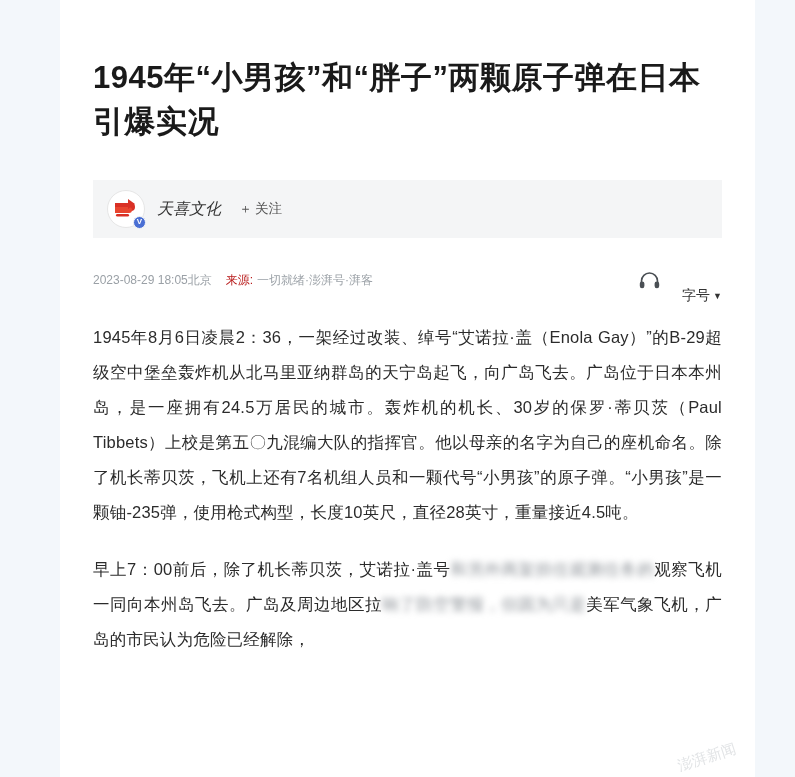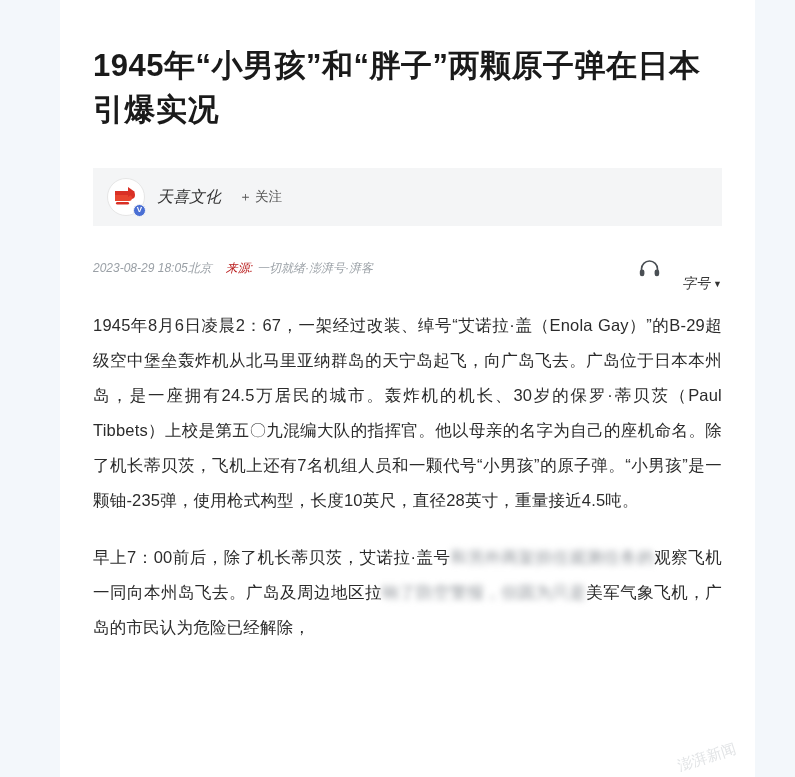--- a/index.html
+++ b/index.html
@@ -38,21 +38,21 @@
     background: #f3f7fb;
   }
   .content {
     position: absolute;
     left: 60px;
     top: 0;
     width: 695px;
     height: 618px;
     background: #ffffff;
     box-sizing: border-box;
-    padding: 0 33px;
+    padding: 12px 33px;
   }
   .article-title {
     margin: 0;
     padding-top: 44px;
     font-size: 31px;
     line-height: 44px;
     font-weight: bold;
     letter-spacing: 0.5px;
     color: #1a1a1a;
   }
@@ -122,21 +122,20 @@
     color: #555;
   }
   
   .meta-row {
     margin-top: 30px;
     display: flex;
     align-items: center;
     font-size: 12px;
     color: #9aa0a6;
     height: 24px;
-    font-style: italic;
   }
   .meta-date { white-space: nowrap; }
   .meta-loc { white-space: nowrap; }
   .meta-src-label { margin-left: 14px; white-space: nowrap; color: #b91c1c; }
   .meta-src { margin-left: 4px; white-space: nowrap; color: #9aa0a6; }
   .meta-spacer { flex: 1 1 auto; }
   .headphone-icon {
     display: inline-flex;
     align-items: center;
     margin-right: 22px;
@@ -230,20 +229,20 @@
           <rect x="15.6" y="9.6" width="4.6" height="6.6" rx="2.2" fill="#4a4f54"></rect>
         </svg>
       </span>
       <span class="fontsize-btn">
         <span>字号</span>
         <span class="fontsize-caret">▼</span>
       </span>
     </div>
 
     <div class="body-text">
-      <p>1945年8月6日凌晨2：67，一架经过改装、绰号“艾诺拉·盖（Enola Gay）”的B-29超级空中堡垒轰炸机从北马里亚纳群岛的天宁岛起飞，向广岛飞去。广岛位于日本本州岛，是一座拥有24.5万居民的城市。轰炸机的机长、30岁的保罗·蒂贝茨（Paul Tibbets）上校是第五〇九混编大队的指挥官。他以母亲的名字为自己的座机命名。除了机长蒂贝茨，飞机上还有7名机组人员和一颗代号“小男孩”的原子弹。“小男孩”是一颗铀-235弹，使用枪式构型，长度10英尺，直径28英寸，重量接近4.5吨。</p>
+      <p>1945年8月6日凌晨2：36，一架经过改装、绰号“艾诺拉·盖（Enola Gay）”的B-29超级空中堡垒轰炸机从北马里亚纳群岛的天宁岛起飞，向广岛飞去。广岛位于日本本州岛，是一座拥有24.5万居民的城市。轰炸机的机长、30岁的保罗·蒂贝茨（Paul Tibbets）上校是第五〇九混编大队的指挥官。他以母亲的名字为自己的座机命名。除了机长蒂贝茨，飞机上还有7名机组人员和一颗代号“小男孩”的原子弹。“小男孩”是一颗铀-235弹，使用枪式构型，长度10英尺，直径28英寸，重量接近4.5吨。</p>
       <p><span>早上7：00前后，除了机长蒂贝茨，艾诺拉·盖号</span><span class="blurred">和另外两架担任观测任务的</span><span>观察飞机一同向本州岛飞去。广岛及周边地区拉</span><span class="blurred">响了防空警报，但因为只是</span><span>美军气象飞机，广岛的市民认为危险已经解除，</span></p>
     </div>
 
   </div>
 
   <div class="watermark">澎湃新闻</div>
 </div>
 
 </body></html>

